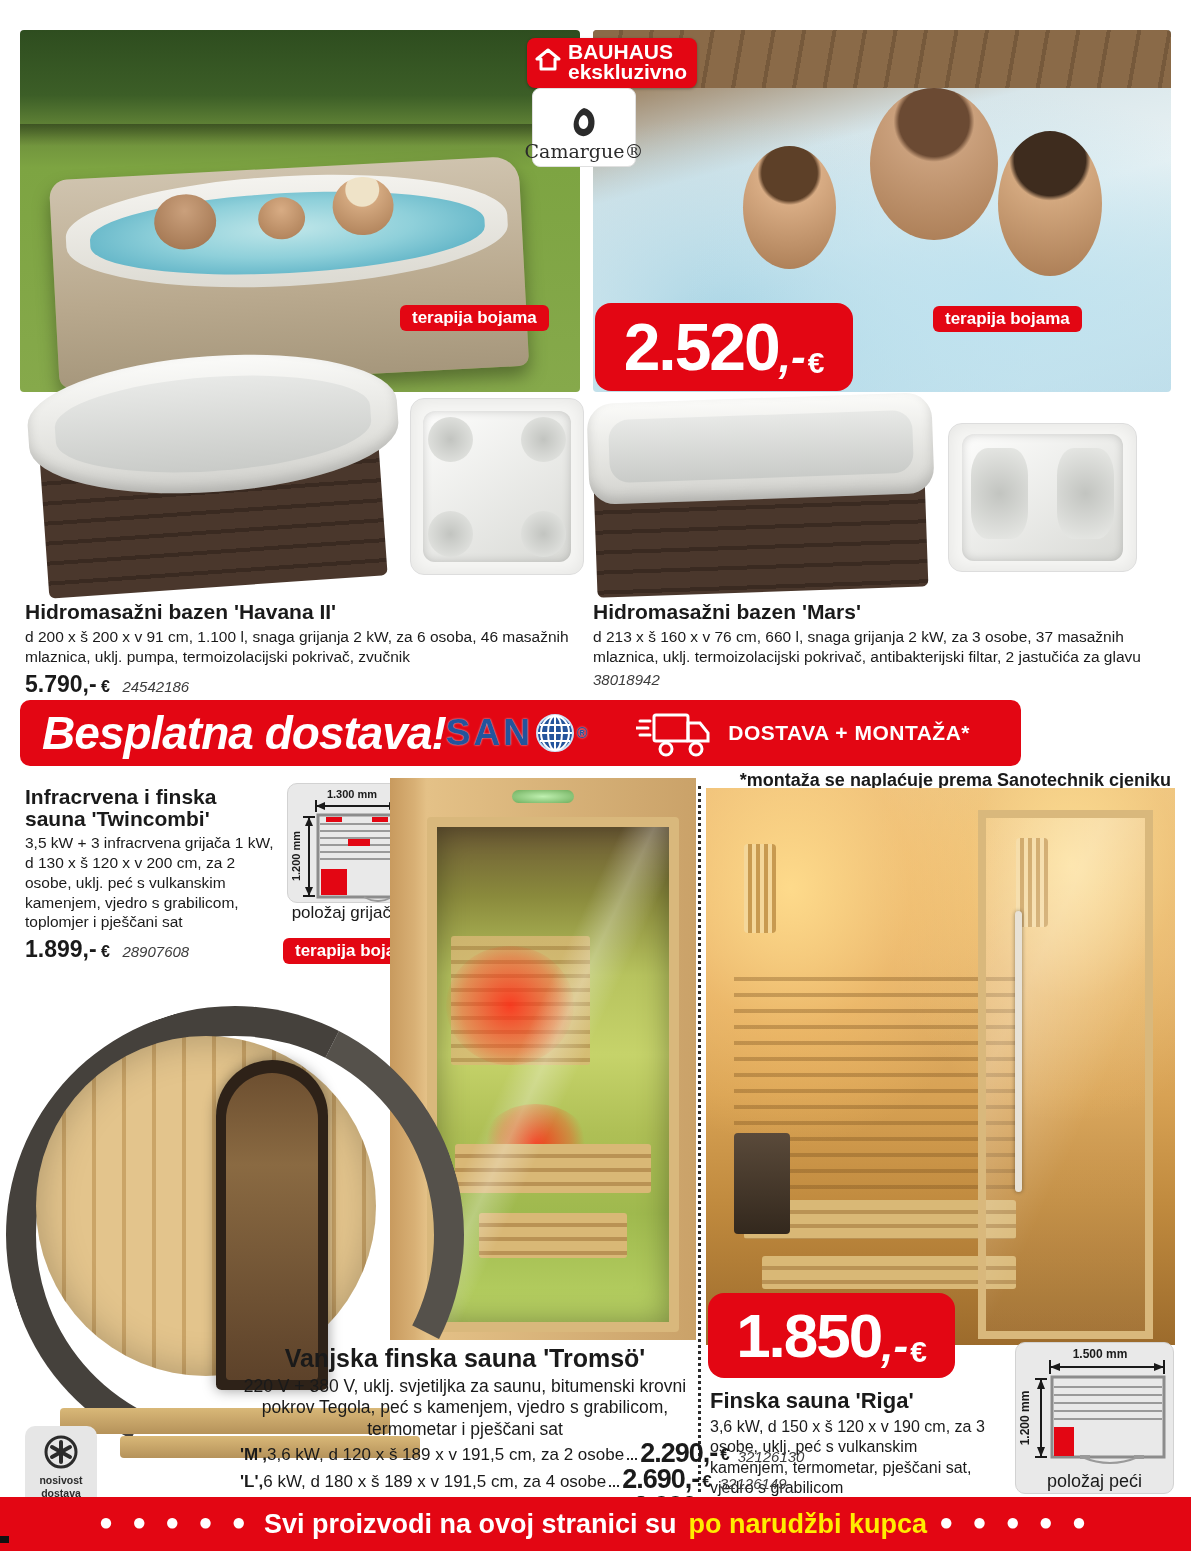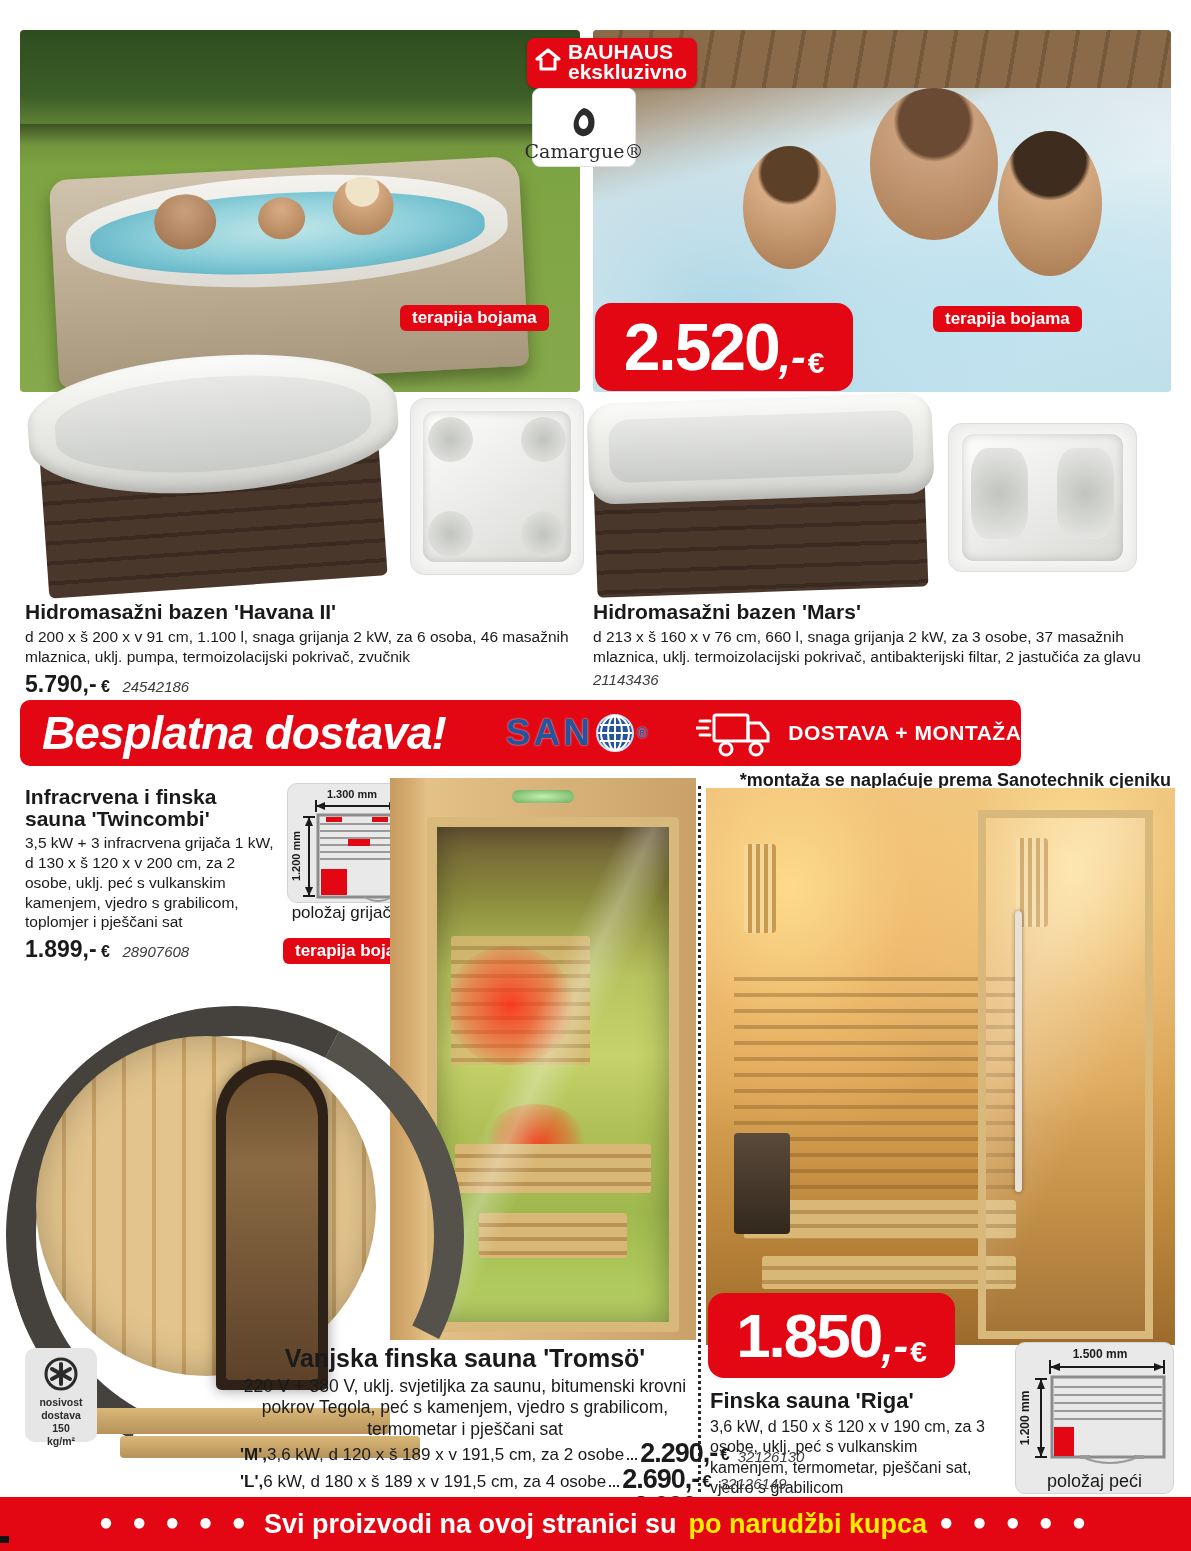--- a/index.html
+++ b/index.html
@@ -196,27 +196,27 @@
       <span class="prod-price">5.790,-</span>
       <span class="prod-cur">€</span>
       <span class="article">24542186</span>
     </div>
   </div>
 
   <div class="abs" style="left:593px;top:600px;width:560px;">
     <div class="prod-title">Hidromasažni bazen 'Mars'</div>
     <div class="prod-desc">d 213 x š 160 x v 76 cm, 660 l, snaga grijanja 2 kW, za 3 osobe, 37 masažnih mlaznica, uklj. termoizolacijski pokrivač, antibakterijski filtar, 2 jastučića za glavu</div>
     <div style="margin-top:4px;">
-      <span class="article" style="margin-left:0;">21143436</span>
+      <span class="article" style="margin-left:0;">38018942</span>
     </div>
   </div>
 
   <div class="abs red big-banner" style="left:20px;top:700px;width:1001px;height:66px;">
     <span class="besplatna">Besplatna dostava!</span>
-    <span class="sano" style="margin-left:60px;align-items:center;">
+    <span class="sano" style="align-items:center;">
       <span>SAN</span>
       <span style="margin:0 2px;display:inline-flex;">
         <svg width="40" height="40" viewBox="0 0 40 40">
           <circle cx="20" cy="20" r="18" fill="#24549c" stroke="#cfe0f5" stroke-width="2"></circle>
           <g stroke="#fff" stroke-width="2" fill="none">
             <ellipse cx="20" cy="20" rx="7" ry="17"></ellipse>
             <ellipse cx="20" cy="20" rx="14" ry="17"></ellipse>
             <line x1="3" y1="20" x2="37" y2="20"></line>
             <line x1="5" y1="12" x2="35" y2="12"></line>
             <line x1="5" y1="28" x2="35" y2="28"></line>
@@ -402,21 +402,21 @@
     <div class="variant-row" style="margin-top:2px;">
       <span class="v-size">'XL',</span>
       <span> 8 kW, d 220 x š 189 x v 191,5 cm, za 6 osoba</span>
       <span class="v-leader"></span>
       <span class="v-price">2.990,-</span>
       <span class="v-eur">€</span>
       <span class="v-art">32126158</span>
     </div>
   </div>
 
-  <div class="abs snow-badge" style="left:25px;top:1348px;width:64px;height:80px;">
+  <div class="abs snow-badge" style="left:25px;top:1426px;width:64px;height:80px;">
     <span>
       <svg width="36" height="36" viewBox="0 0 36 36">
         <circle cx="18" cy="18" r="15" fill="none" stroke="#2b2b2b" stroke-width="3"></circle>
         <g stroke="#2b2b2b" stroke-width="4" stroke-linecap="round">
           <line x1="18" y1="8" x2="18" y2="28"></line>
           <line x1="9" y1="13" x2="27" y2="23"></line>
           <line x1="27" y1="13" x2="9" y2="23"></line>
         </g>
       </svg>
     </span>

